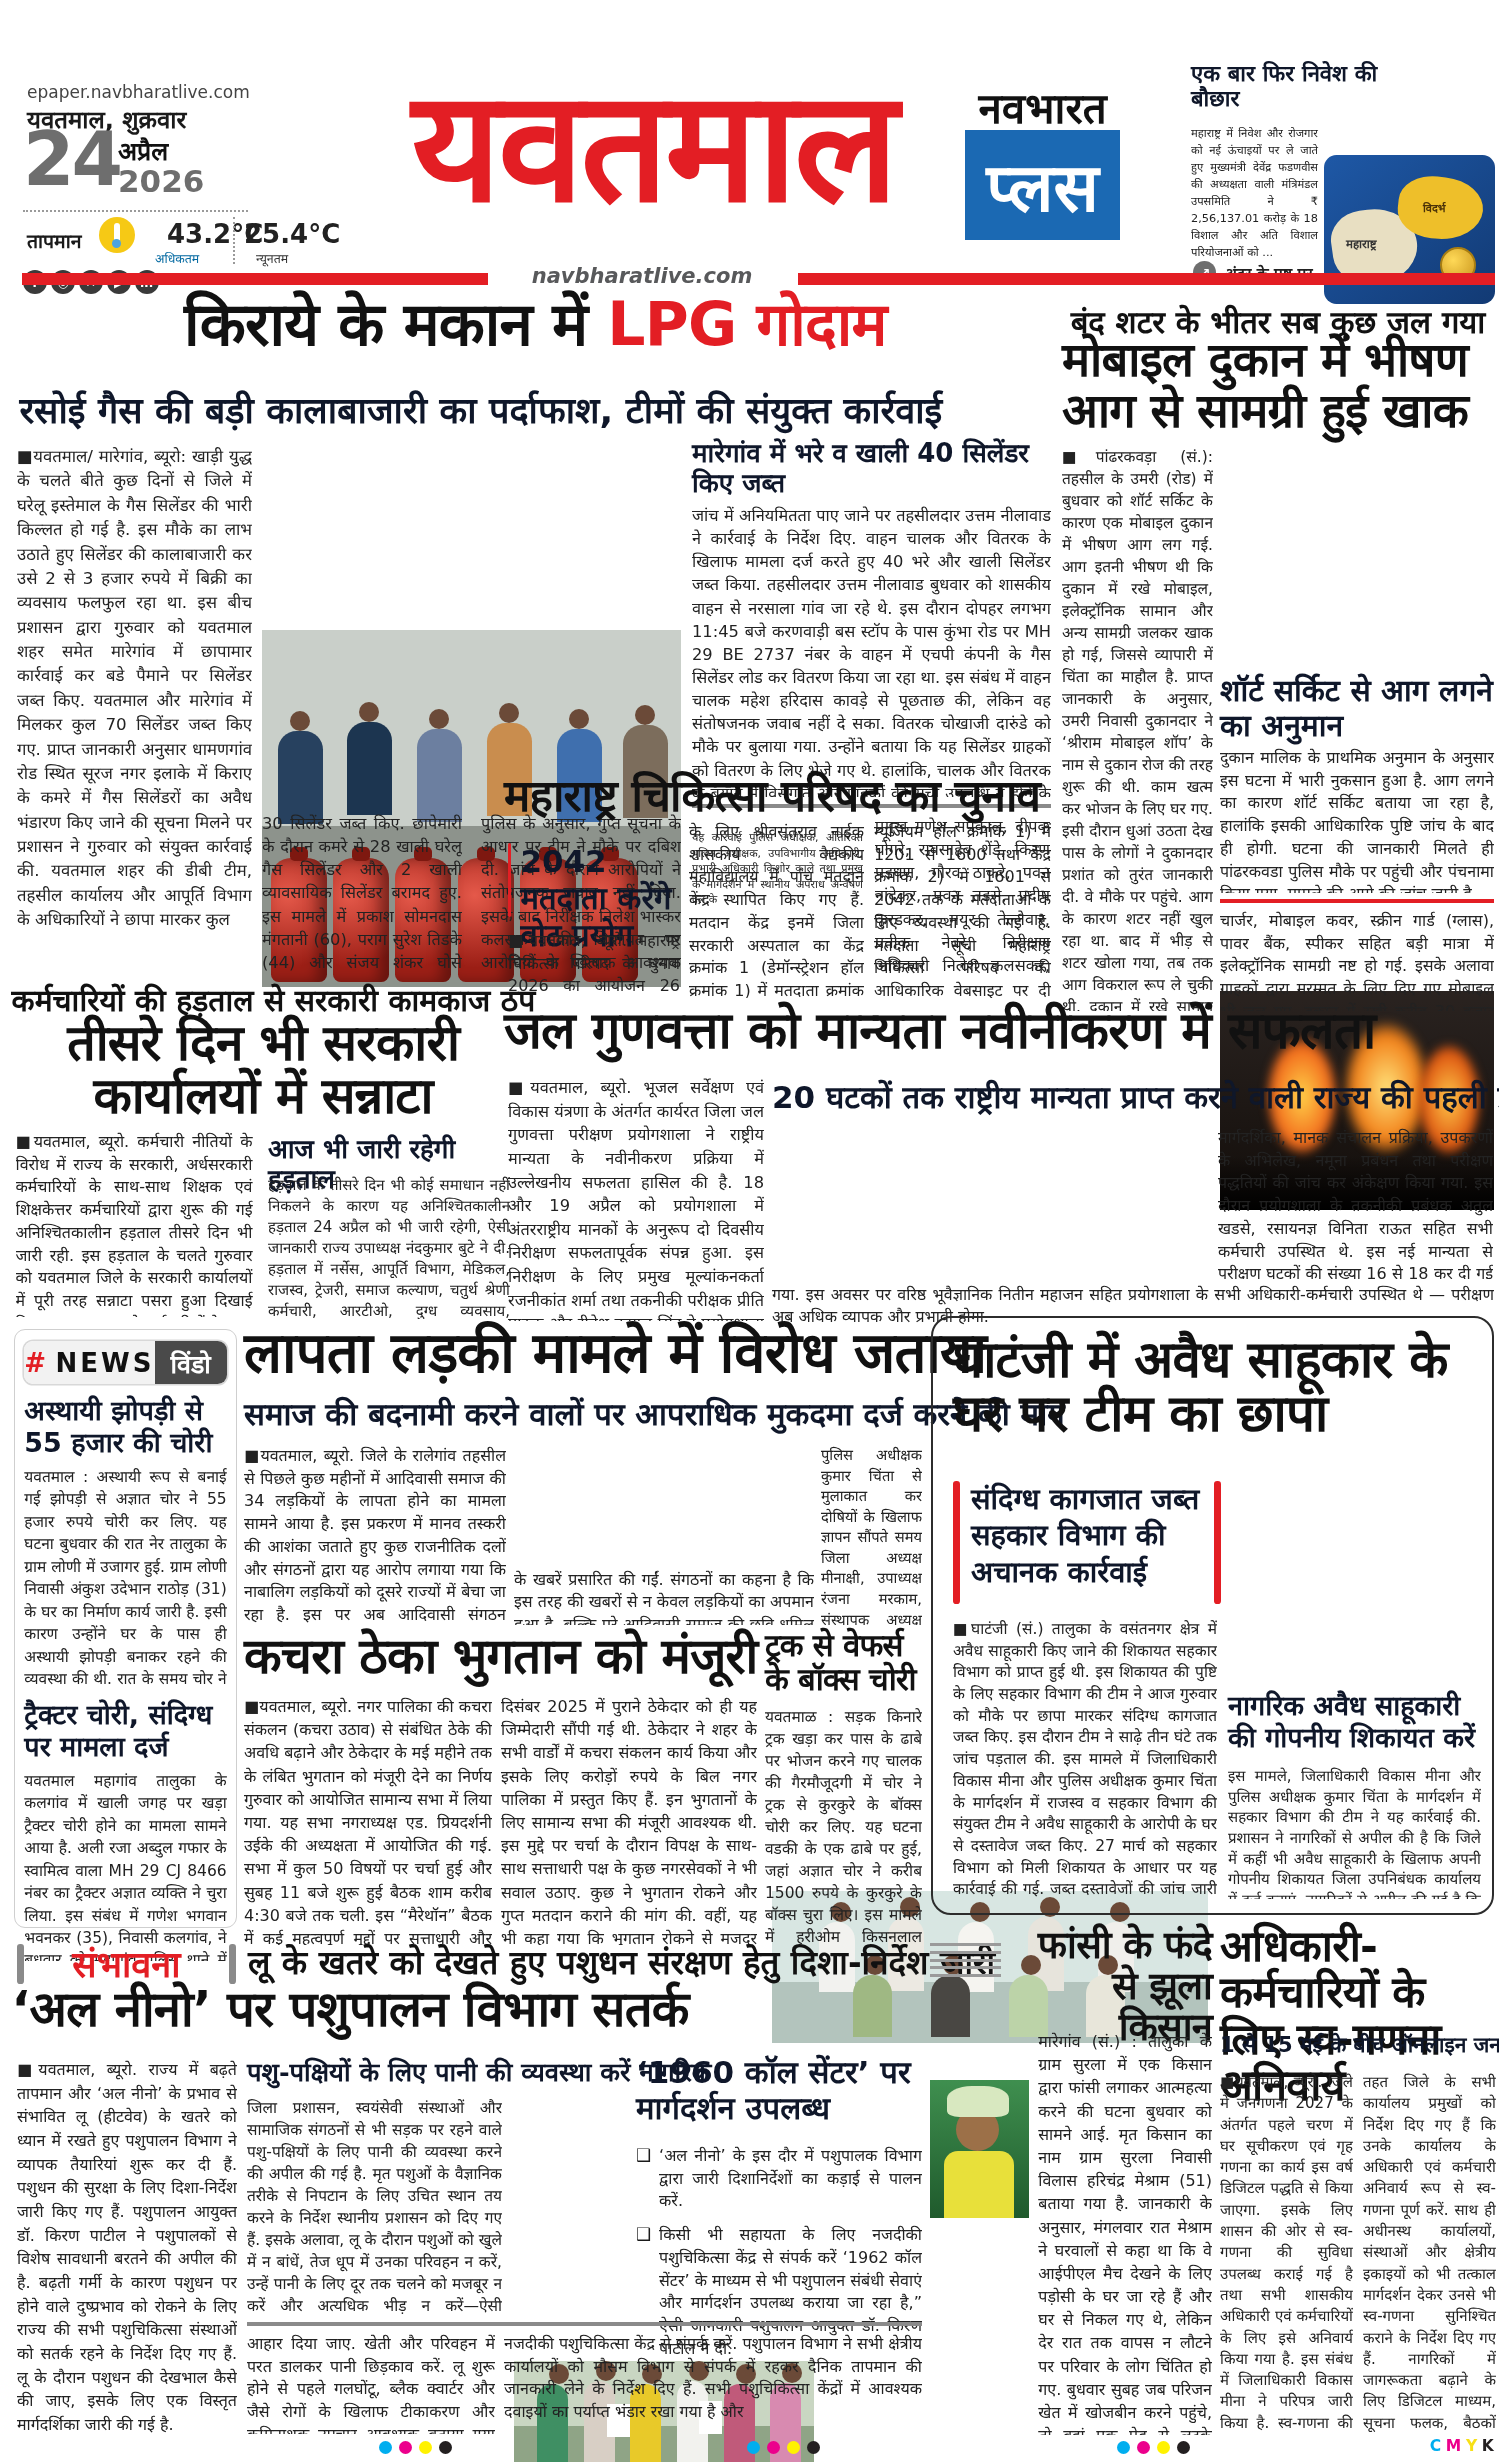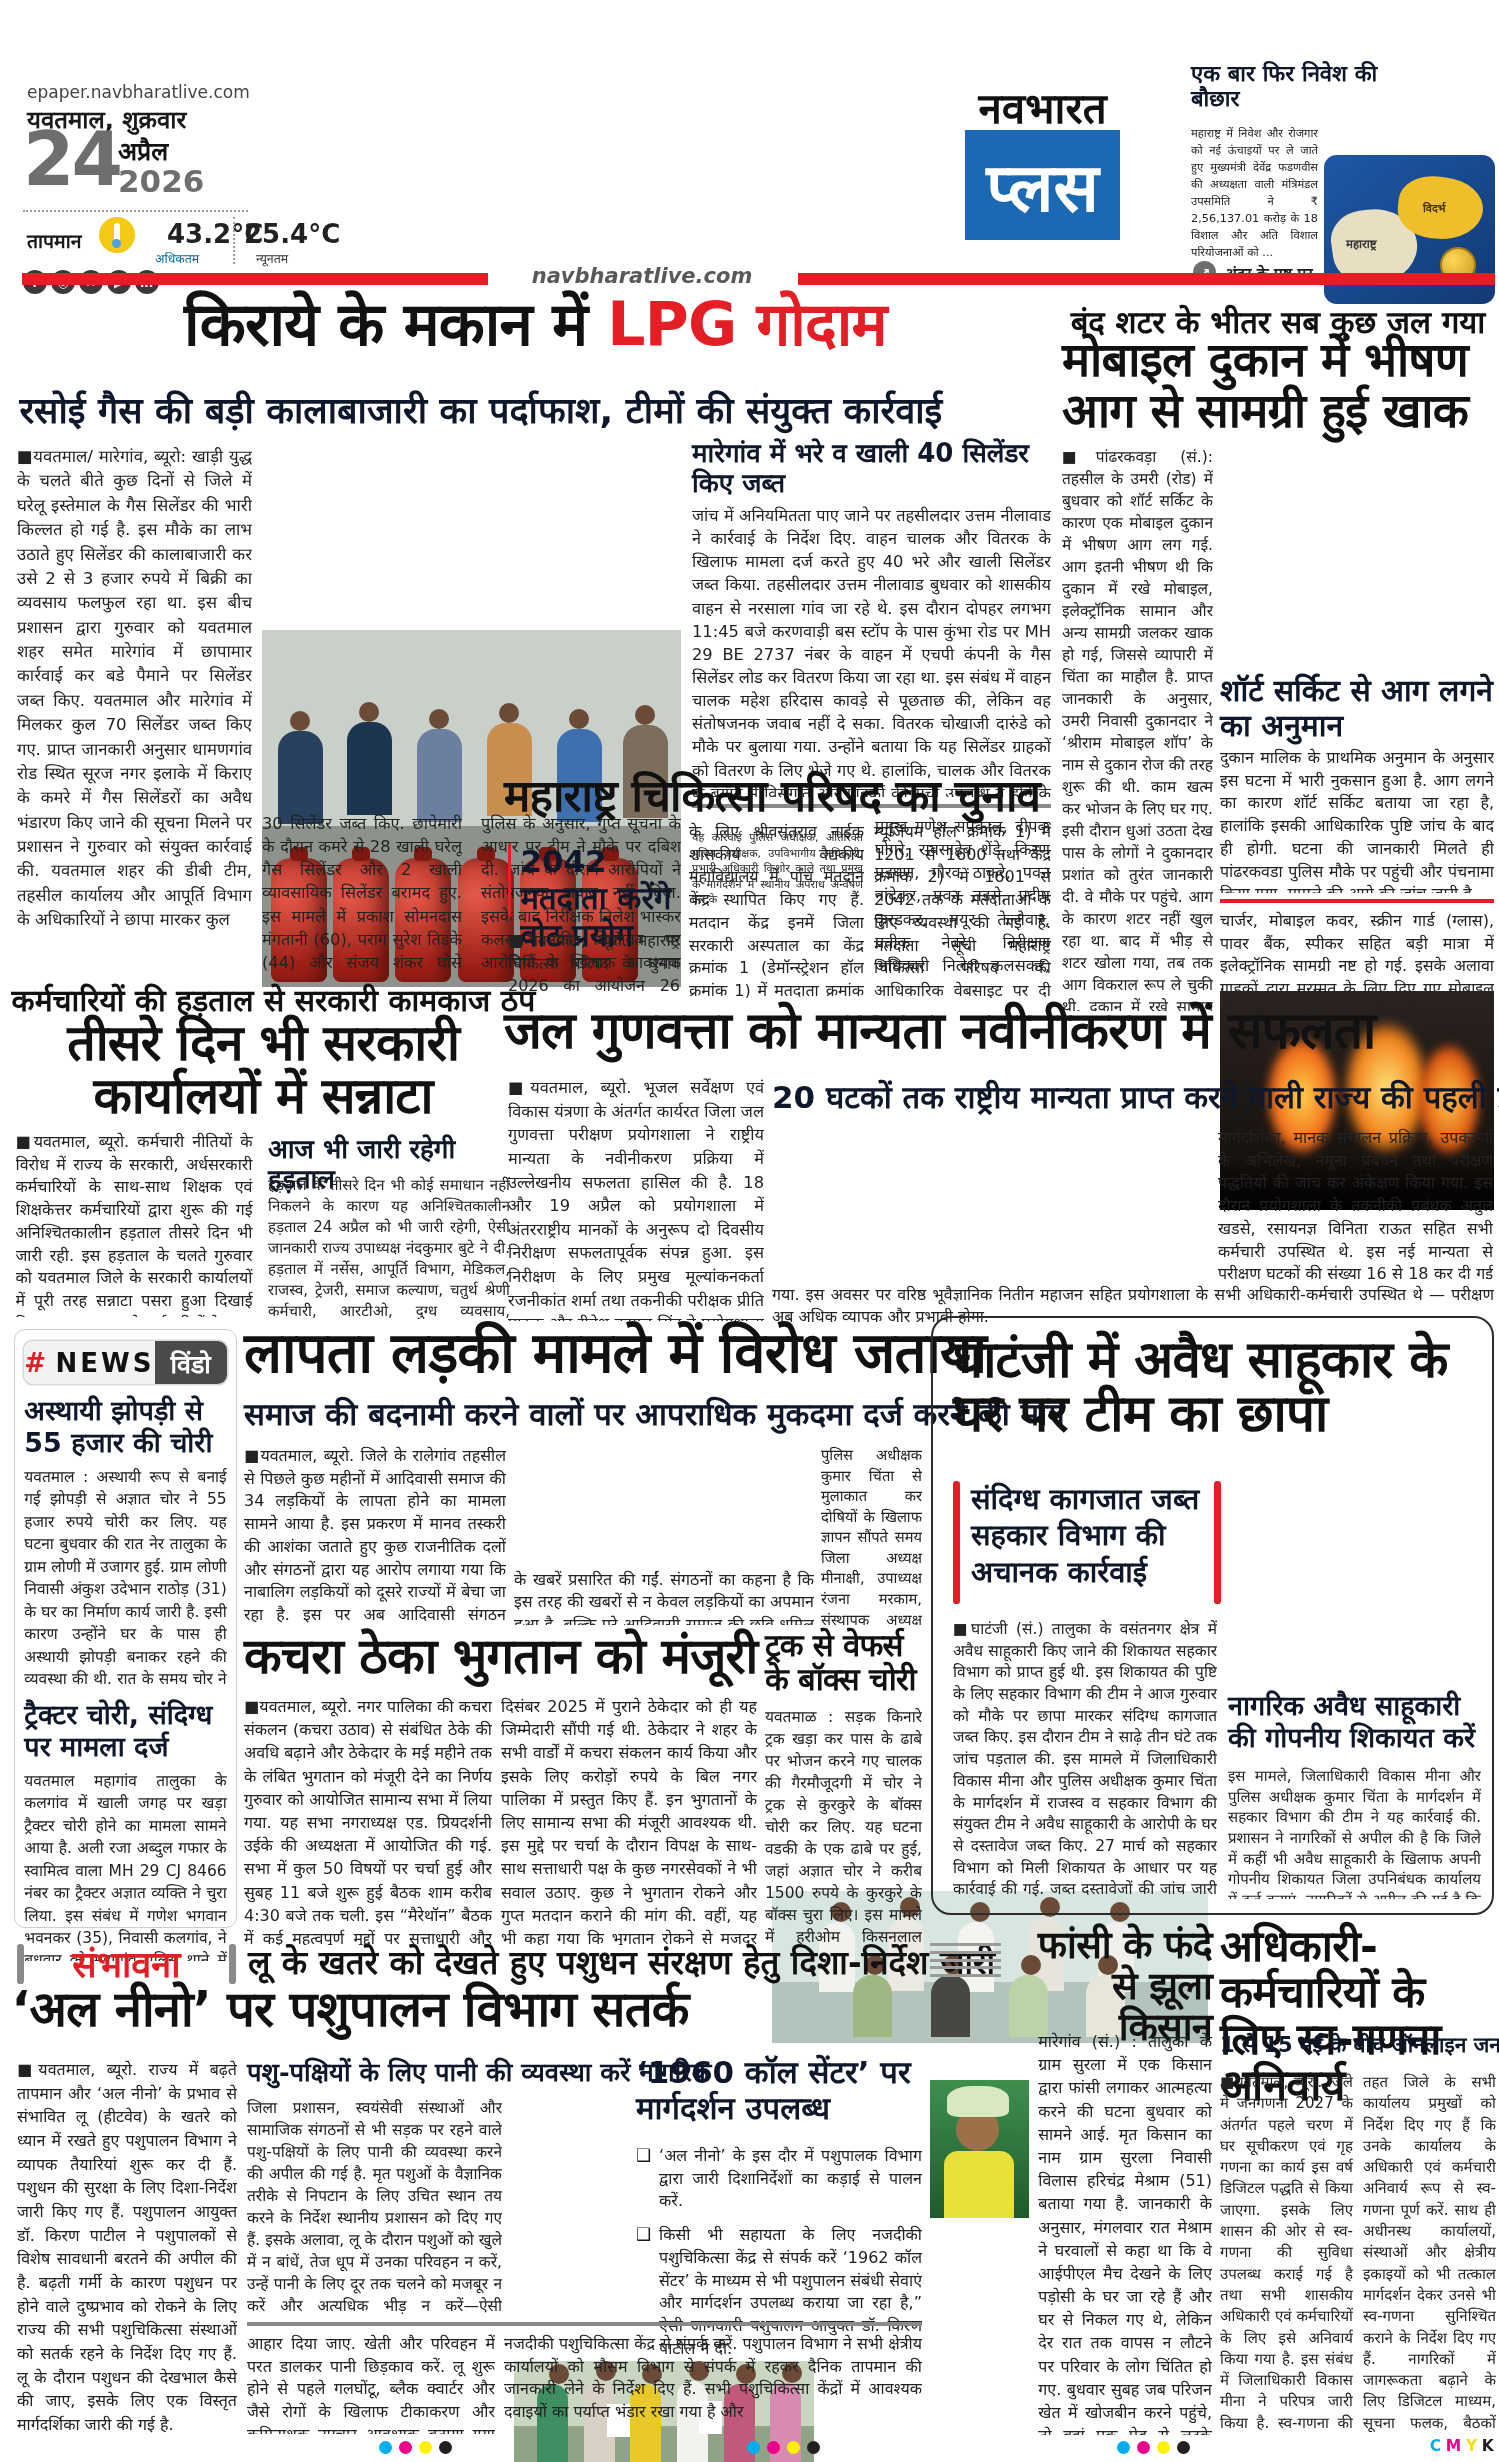--- a/index.html
+++ b/index.html
@@ -71,20 +71,21 @@
   <span class="abs temp-icon" style="left:99px; top:217px;"></span>
   <div class="abs" style="left:146px; top:219px; font-size:26px; font-weight:bold; color:#222;margin-left:21px;">43.2°C</div>
   <div class="abs" style="left:155px; top:250px; font-size:12.4px; color:#0369a1;">अधिकतम</div>
   <div class="abs" style="left:233px; top:217px; height:47px; border-left:2.3px dotted #9a9a9a;"></div>
   <div class="abs" style="left:244px; top:219px; font-size:26px; font-weight:bold; color:#222;">25.4°C</div>
   <div class="abs" style="left:256px; top:250px; font-size:12.4px; color:#333;">न्यूनतम</div>
   <div class="abs" style="left:23px; top:270px;">
     <span class="soc">f</span><span class="soc">◎</span><span class="soc">✕</span><span class="soc">▶</span><span class="soc">in</span>
   </div>
 
+  <div class="abs logo-main" style="left:353px; top:70px; width:601px; font-size:154px; line-height:1; text-align:center;">यवतमाल</div>
   <div class="abs" style="left:965px; top:78px; width:155px; font-size:42px; font-weight:bold; color:#111; text-align:center;">नवभारत</div>
   <div class="abs plus-box" style="left:965px; top:130px; width:155px; height:110px; font-size:67px;">प्लस</div>
 
   
   <div class="abs subhead" style="left:1191px; top:61px; width:210px; font-size:22px;">एक बार फिर निवेश की बौछार</div>
   <div class="abs" style="left:1191px; top:126px; width:127px; font-size:11.3px; line-height:1.5; color:#222; text-align:justify;">महाराष्ट्र में निवेश और रोजगार को नई ऊंचाइयों पर ले जाते हुए मुख्यमंत्री देवेंद्र फडणवीस की अध्यक्षता वाली मंत्रिमंडल उपसमिति ने ₹ 2,56,137.01 करोड़ के 18 विशाल और अति विशाल परियोजनाओं को ...</div>
   <div class="abs photo" style="left:1324px; top:116px; width:171px; height:149px; border-radius:12.4px; background:linear-gradient(140deg,#1e58a6,#123a74);">
     <div class="abs" style="left:7.8px; top:54px; width:85px; height:74px; background:#e8dfc2; border-radius:40% 55% 50% 45%; transform:rotate(-8deg);"></div>
     <div class="abs" style="left:74px; top:22px; width:85px; height:62px; background:#eebf2a; border-radius:45% 50% 55% 45%; transform:rotate(6deg);"></div>
     <div class="abs" style="left:22px; top:81px; font-size:11.6px; font-weight:bold; color:#333;">महाराष्ट्र</div>

